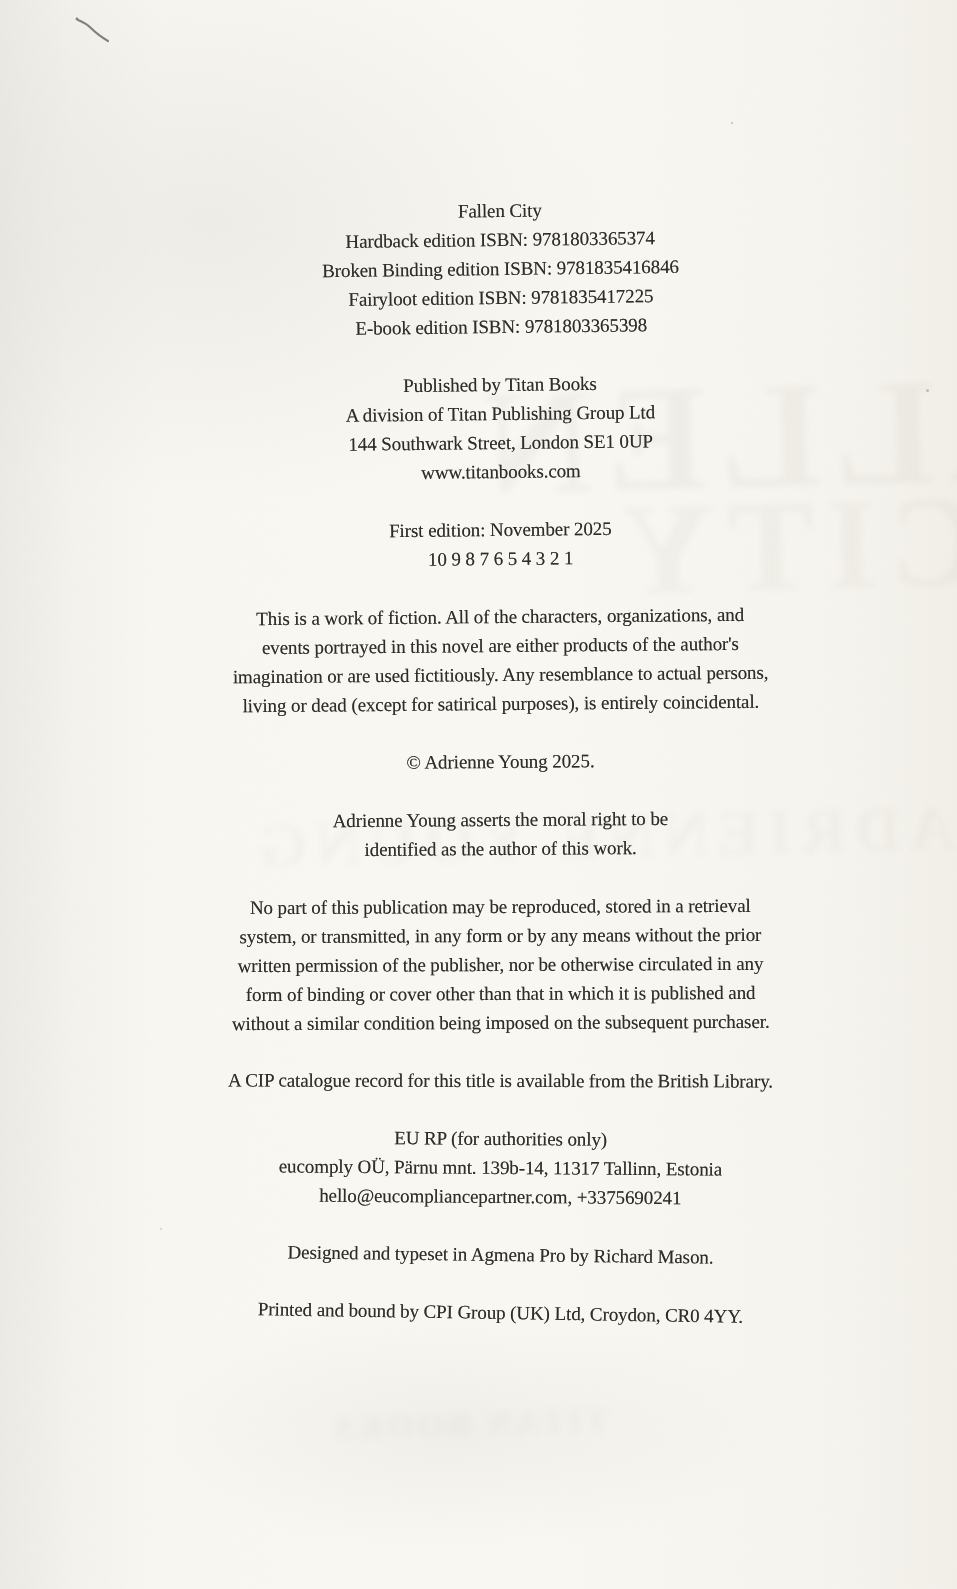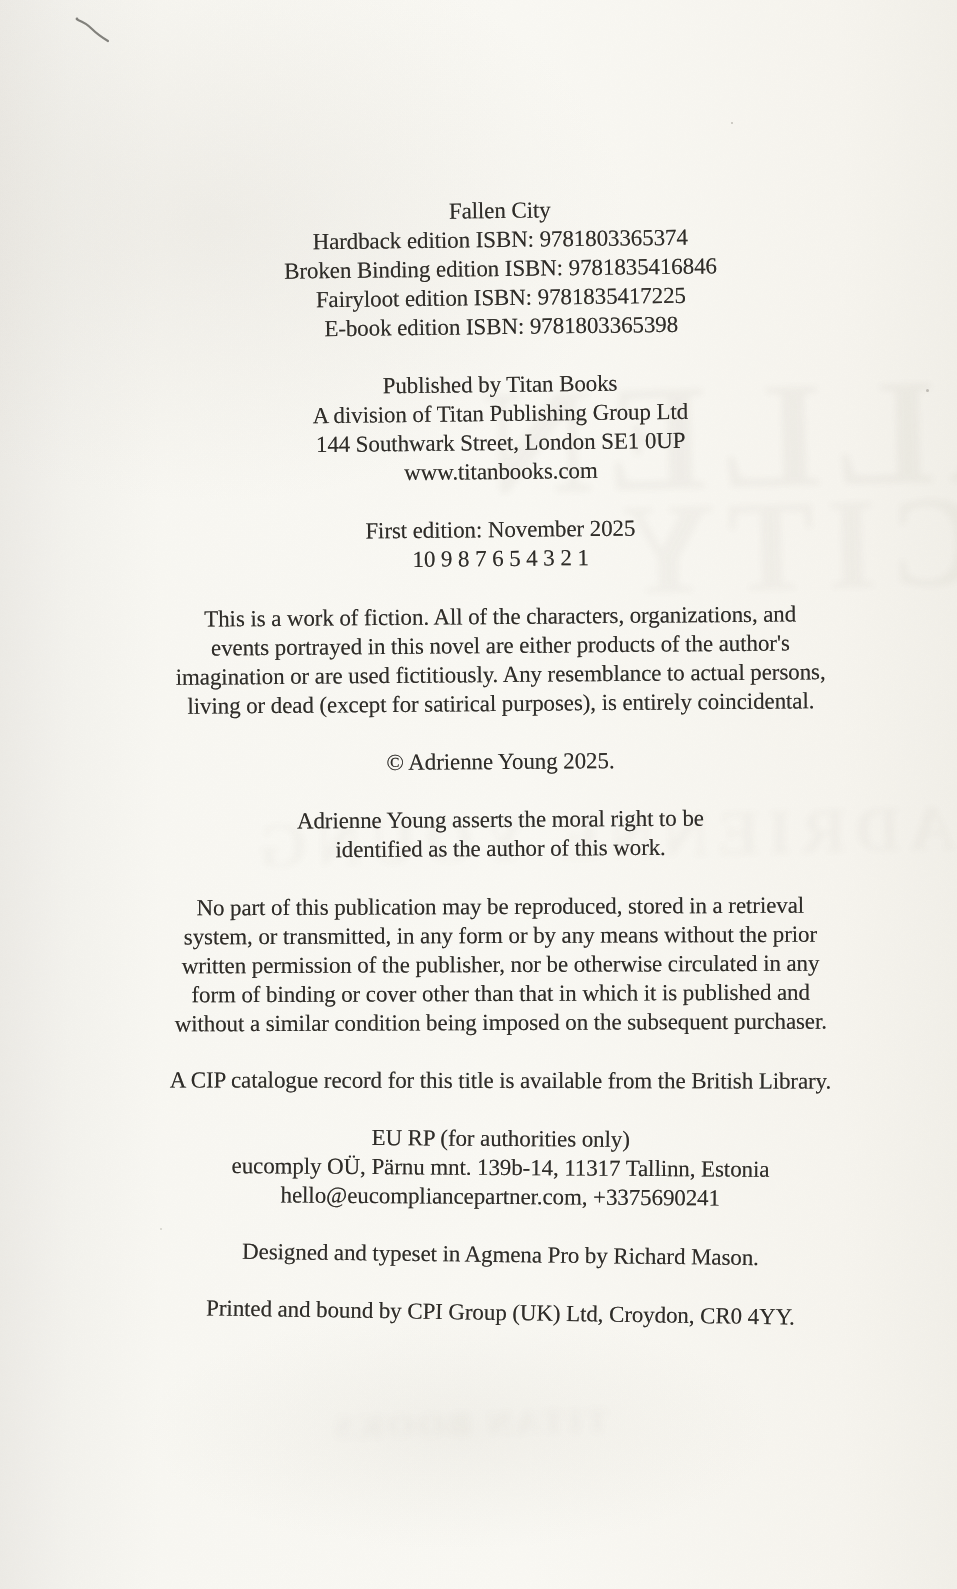--- a/index.html
+++ b/index.html
@@ -16,21 +16,21 @@
       radial-gradient(ellipse 600px 400px at 22% 14%, rgba(205,200,190,0.22), rgba(205,200,190,0) 70%),
       radial-gradient(ellipse 420px 160px at 48% 90%, rgba(190,185,172,0.14), rgba(190,185,172,0) 75%),
       linear-gradient(90deg, #eceae5 0px, #f3f2ed 70px, #f8f7f2 160px, #f9f8f3 55%, #f6f4ee 88%, #f1efe8 100%),
       #f7f6f1;
   }
   .grain { position: absolute; inset: 0; opacity: 0.55; pointer-events: none; }
   .content {
     position: absolute;
     top: 196px; left: 44px; right: 0;
     text-align: center;
-    font-size: 23px;
+    font-size: 19px;
     line-height: 29px;
     letter-spacing: -0.1px;
     color: #2f2d29;
     text-shadow: 0 0 0.6px rgba(47,45,41,0.55);
   }
   .block { margin: 0 0 29px 0; }
   .block:last-child { margin-bottom: 0; }
   
   .b1  { transform: rotate(-0.70deg); }
   .b2  { transform: rotate(-0.65deg); }

